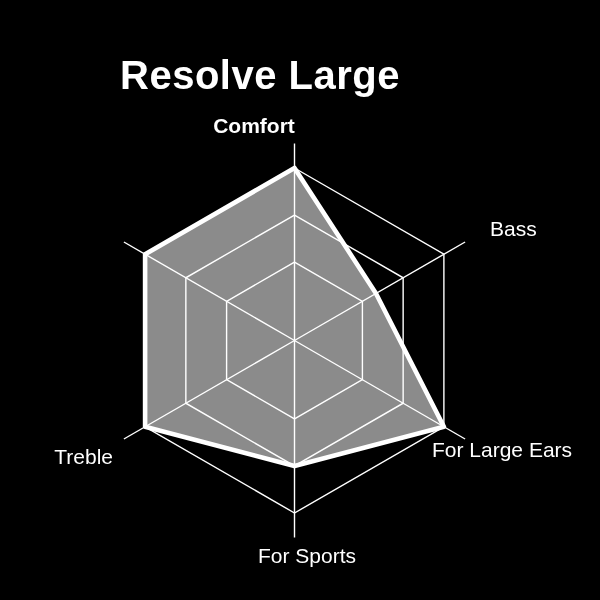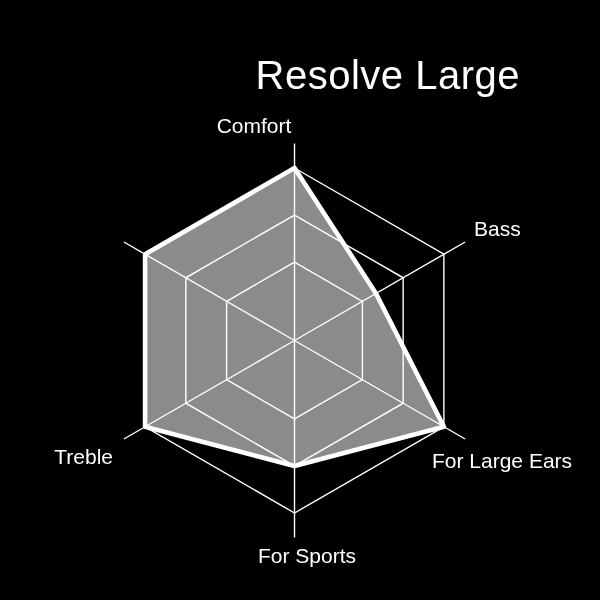--- a/index.html
+++ b/index.html
@@ -13,43 +13,43 @@
     height: 600px;
     background: #000000;
     overflow: hidden;
     font-family: "Liberation Sans", sans-serif;
   }
   .chart-title {
     position: absolute;
     top: 53px;
     left: 0;
     width: 520px;
-    text-align: right;
+    text-align: center;
     color: #ffffff;
     font-size: 40px;
-    font-weight: 400;
+    font-weight: 700;
     letter-spacing: 0.5px;
   }
   #radar-svg {
     position: absolute;
     top: 0;
     left: 0;
     width: 600px;
     height: 600px;
   }
   .axis-label {
     position: absolute;
     color: #ffffff;
     font-size: 21px;
     line-height: 25px;
     white-space: pre-line;
   }
-  #label-comfort   { top: 113px; left: 0; width: 508px; text-align: center; }
-  #label-bass      { top: 216px; left: 474px; }
-  #label-for-large-ears { top: 448px; left: 432px; }
+  #label-comfort   { top: 113px; left: 0; width: 508px; text-align: center; font-weight: bold; }
+  #label-bass      { top: 216px; left: 490px; }
+  #label-for-large-ears { top: 437px; left: 432px; }
   #label-for-sports{ top: 543px; left: 12px; width: 590px; text-align: center; }
   #label-treble    { top: 444px; right: 487px; text-align: right; }
   #label-surrounding-awareness { top: 192px; right: 448px; text-align: right; }
 </style>
 </head>
 <body>
 
 <div class="stage">
 
   <div class="chart-title">Resolve Large</div>

